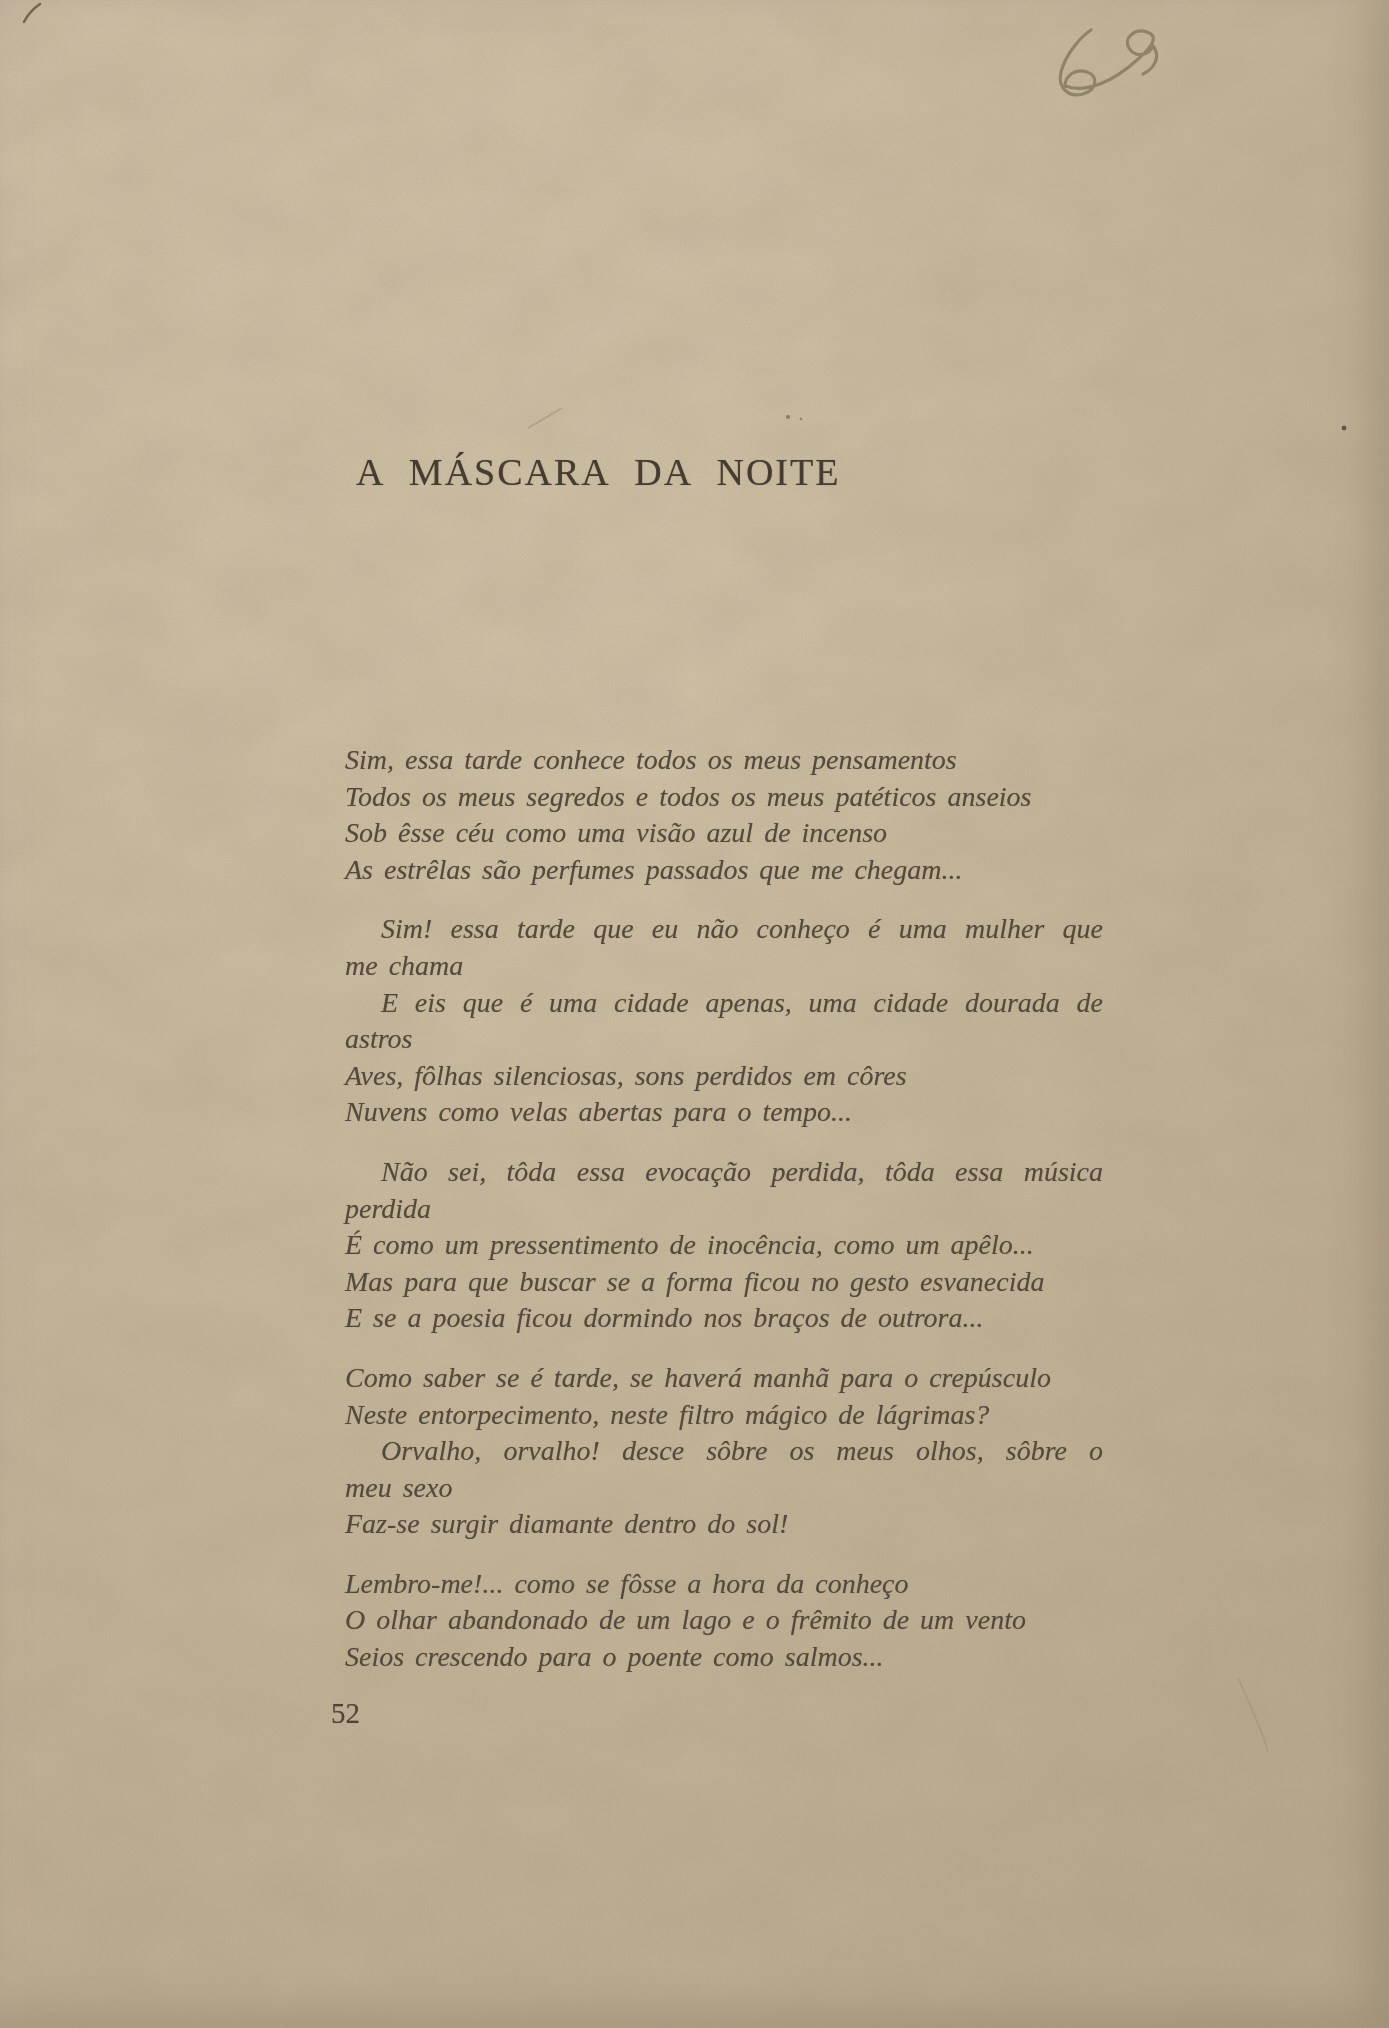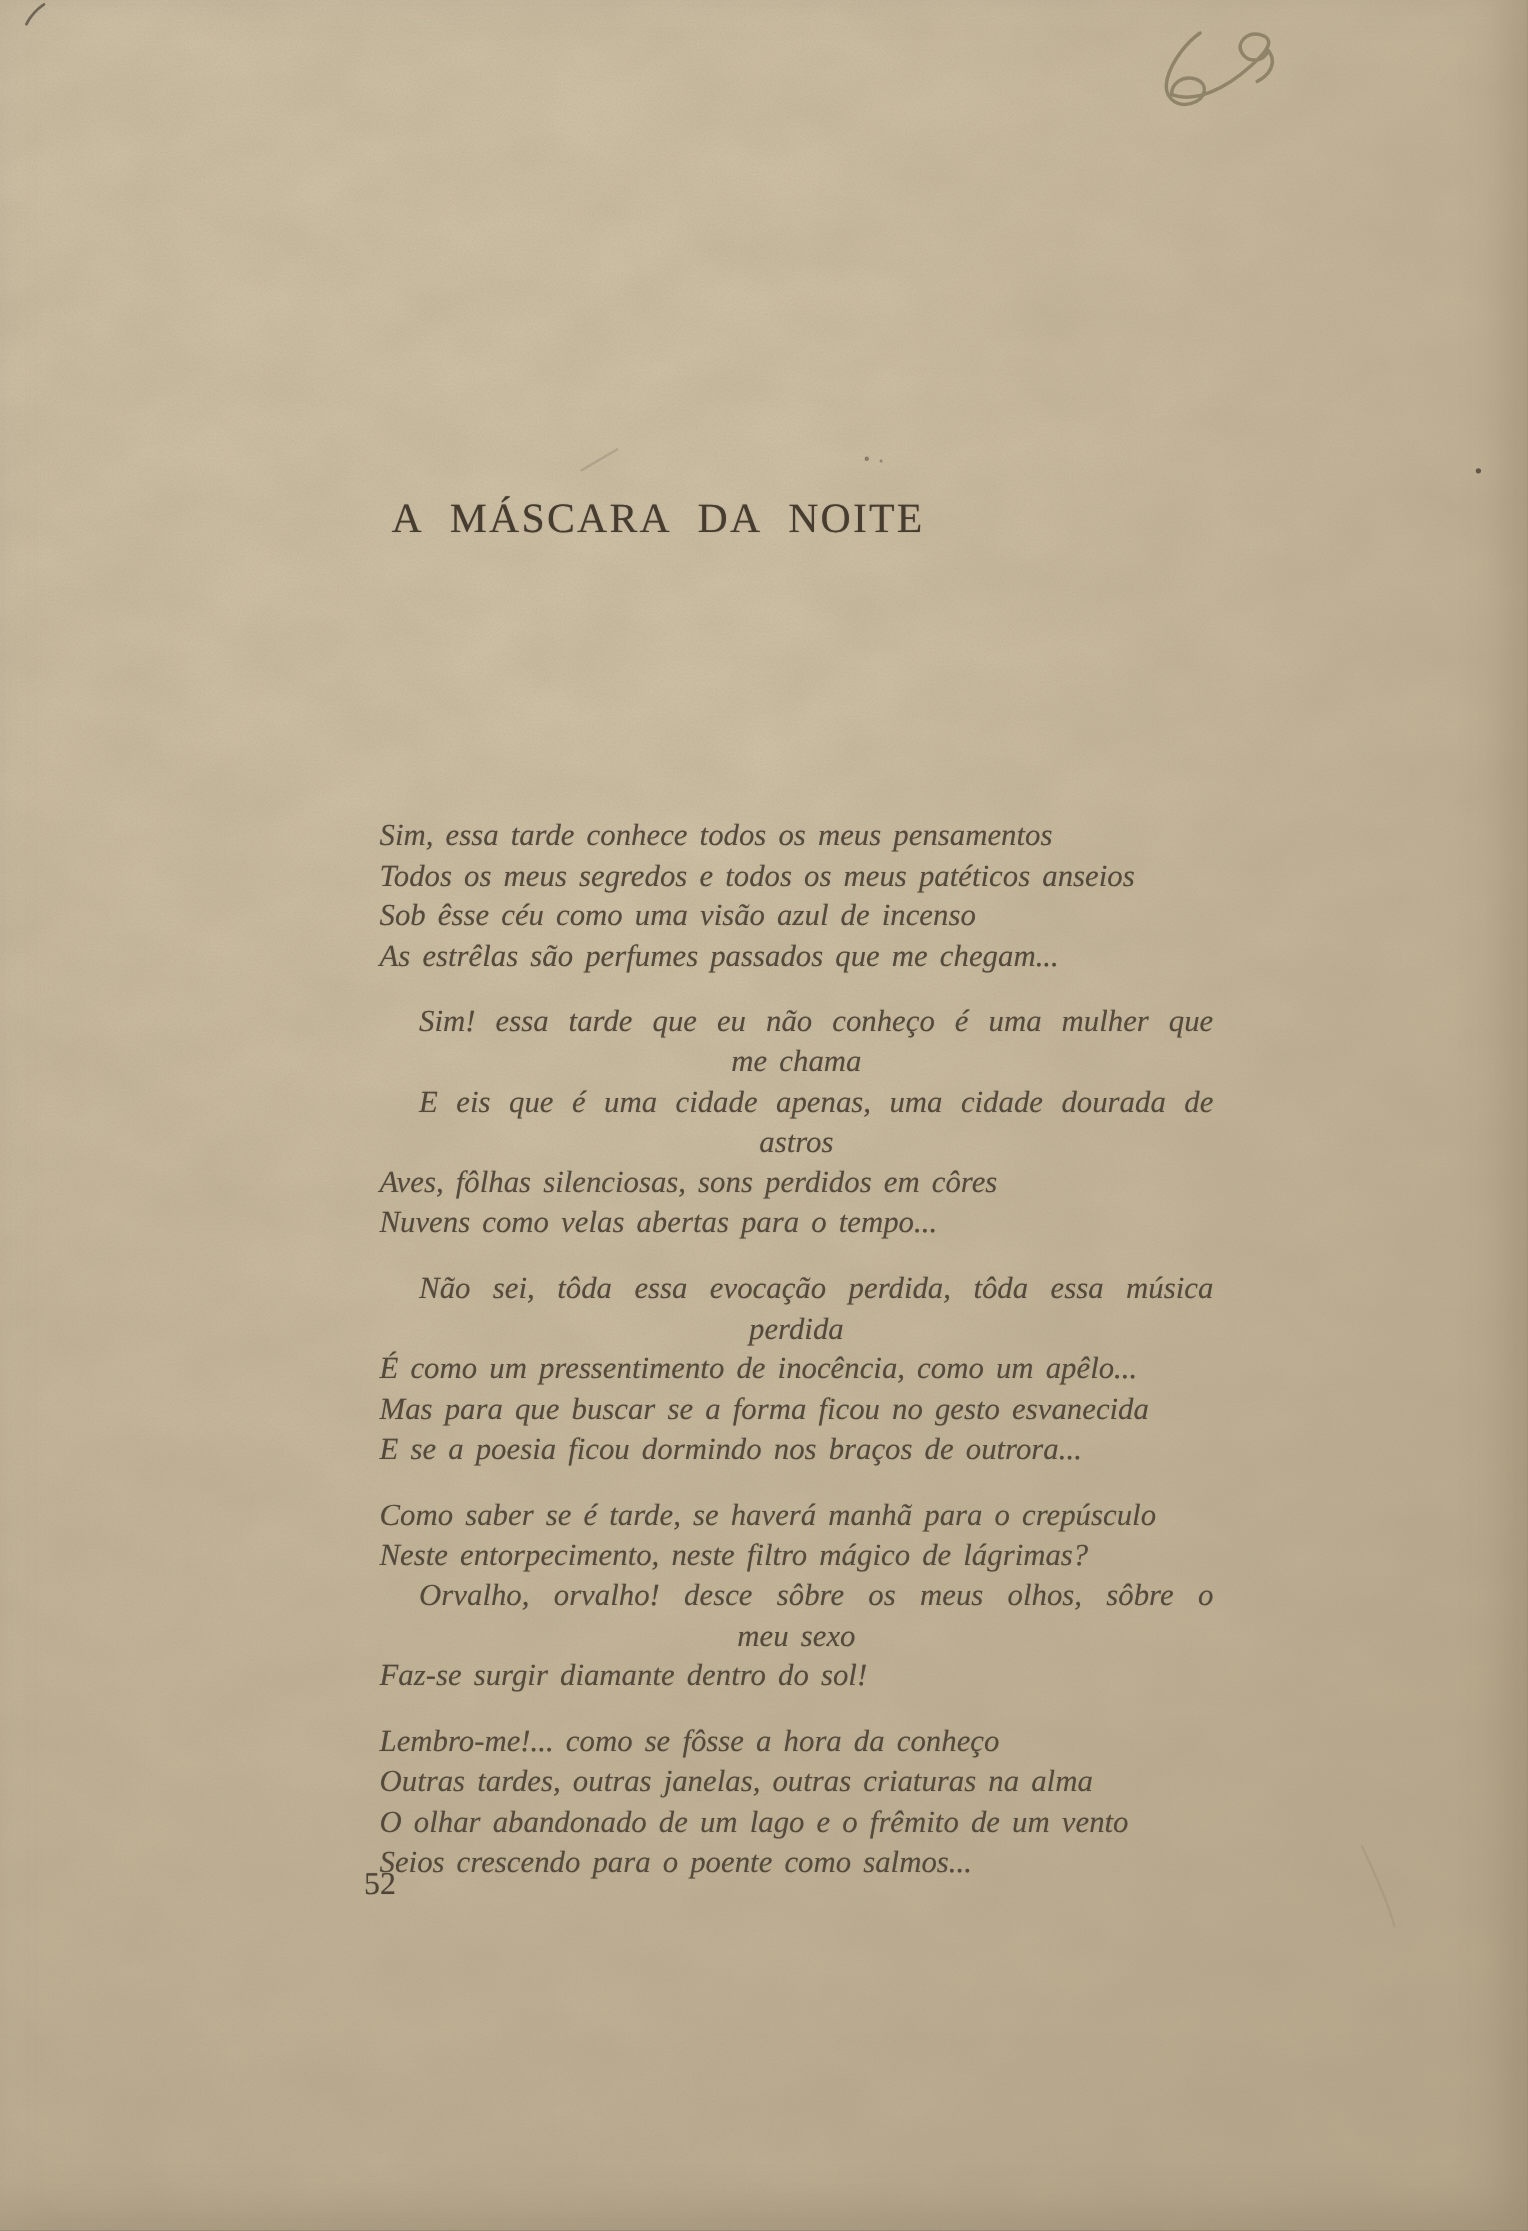--- a/index.html
+++ b/index.html
@@ -24,21 +24,21 @@
   }
   .poem{
     position:absolute;left:345px;top:742px;width:758px;
     font-size:28px;line-height:36.6px;
     color:#544a3c;word-spacing:4px;
     text-shadow:0 0 1px rgba(84,74,60,0.38);
   }
   .stanza{margin:0 0 23px 0;}
   .line{min-height:36.6px;font-style:italic;}
   .line.just{text-align:justify;text-align-last:justify;margin-left:36px;}
-  .line.right{text-align:center;}
+  .line.right{text-align:left;}
   .page-number{
     position:absolute;left:331px;top:1697px;
     font-size:29px;color:#4e4437;
     text-shadow:0 0 1px rgba(78,68,55,0.4);
   }
 </style>
 </head>
 <body>
 
 <div class="page">
@@ -106,21 +106,20 @@
     <div class="stanza">
       <div class="line">Como saber se é tarde, se haverá manhã para o crepúsculo</div>
       <div class="line">Neste entorpecimento, neste filtro mágico de lágrimas?</div>
       <div class="line just">Orvalho, orvalho! desce sôbre os meus olhos, sôbre o</div>
       <div class="line right">meu sexo</div>
       <div class="line">Faz-se surgir diamante dentro do sol!</div>
     </div>
 
     <div class="stanza">
       <div class="line">Lembro-me!... como se fôsse a hora da conheço</div>
-      <div class="line">Outras tardes, outras janelas, outras criaturas na alma</div>
       <div class="line">O olhar abandonado de um lago e o frêmito de um vento</div>
       <div class="line">Seios crescendo para o poente como salmos...</div>
     </div>
 
   </div>
 
   <div class="page-number">52</div>
 
 </div>
 

